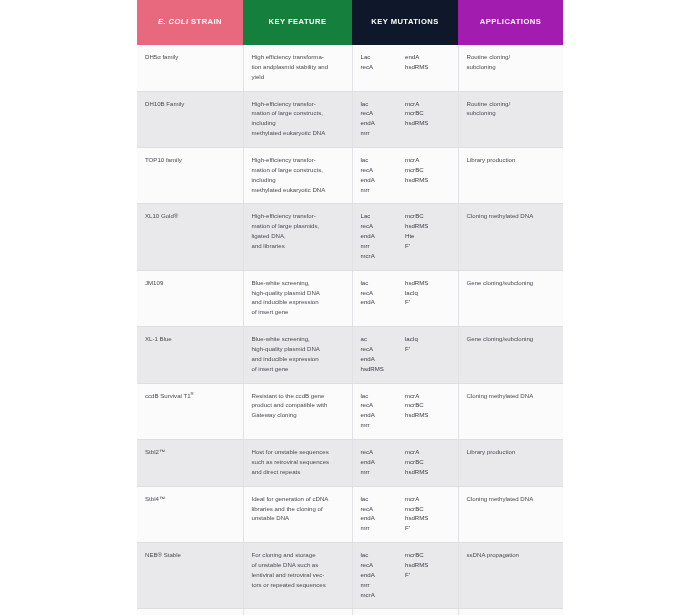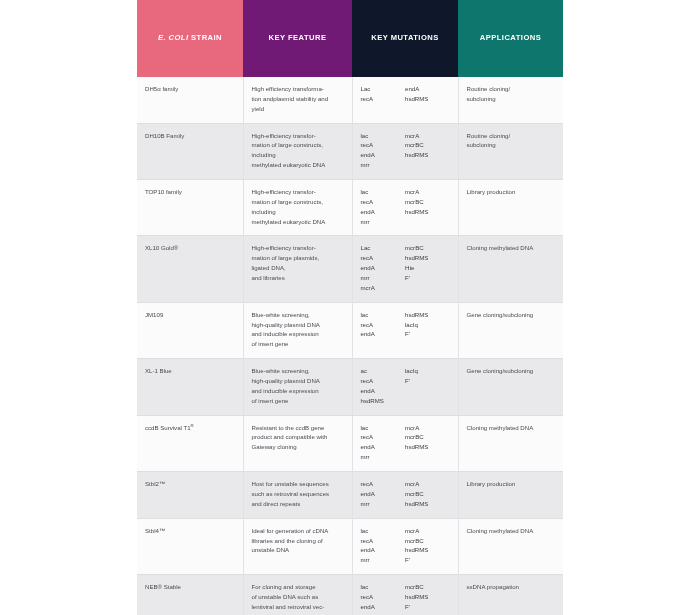--- a/index.html
+++ b/index.html
@@ -36,27 +36,27 @@
   #strain-table col.c-app      { width: 105px; }
 
   #strain-table thead th {
     height: 45px;
     vertical-align: middle;
     text-align: center;
     color: #ffffff;
     font-size: 7.6px;
     font-weight: bold;
     letter-spacing: 0.45px;
-    padding: 16px 4px;
+    padding: 0 4px;
     border: 0;
   }
   th.h-strain  { background: #e8697e; }
-  th.h-feature { background: #701a75; }
+  th.h-feature { background: #15803d; }
   th.h-mut     { background: #0f172a; }
-  th.h-app     { background: #0f766e; margin-left: 48px; }
+  th.h-app     { background: #a21caf; margin-left: 48px; }
   th .sci { font-style: italic; }
 
   #strain-table tbody td {
     vertical-align: top;
     padding: 7px 8px 9px 8px;
     border-right: 1px solid #e2e2e6;
     border-bottom: 1px solid #dededf;
   }
   #strain-table tbody td:last-child { border-right: 0; }
   #strain-table tbody tr.odd  td { background: #fbfbfb; }

